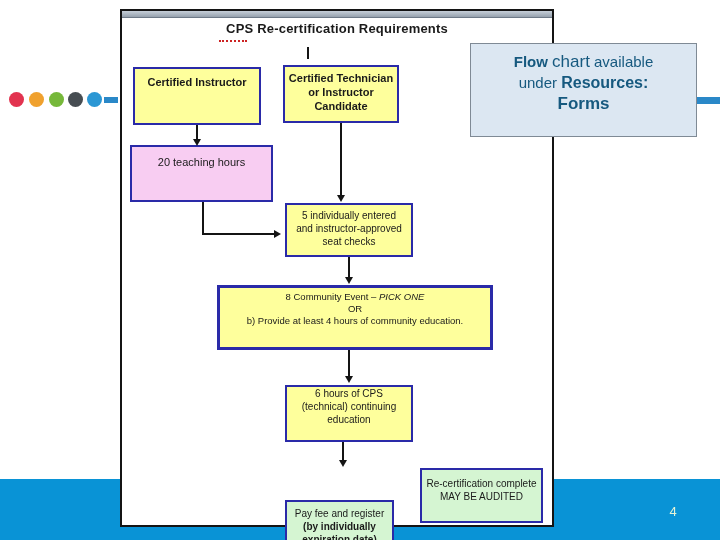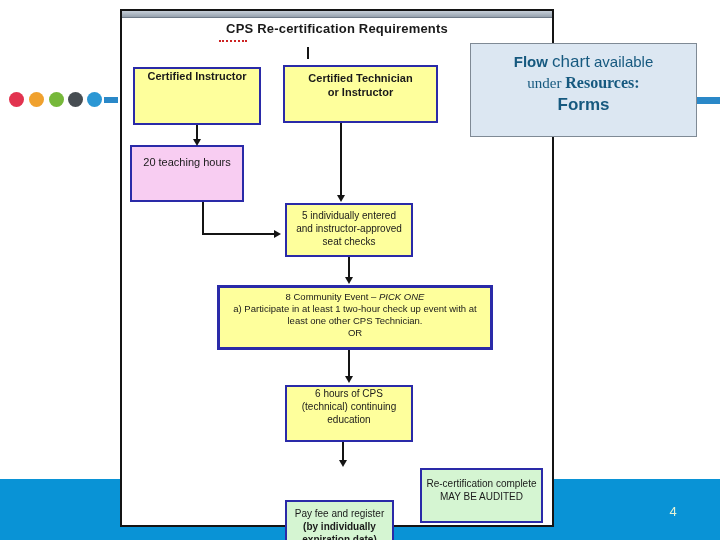--- a/index.html
+++ b/index.html
@@ -42,28 +42,28 @@
   }
   .squiggle{
     position:absolute;left:97px;top:26px;width:28px;height:3px;
     border-bottom:2px dotted #cc2222;
   }
   .title-tick{position:absolute;left:185px;top:36px;width:2px;height:12px;background:#141414;}
   
   .node{
     position:absolute;box-sizing:border-box;text-align:center;
     display:flex;flex-direction:column;justify-content:flex-start;
-    border:2px solid #2a2aa8;font-size:11px;line-height:14px;padding-top:0;
+    border:2px solid #2a2aa8;font-size:11px;line-height:14px;padding-top:6px;
   }
   .yellow{background:#feff9c;}
   .pink{background:#f8cdf2;}
   .green{background:#d5f5d2;}
   .n-instructor{left:11px;top:56px;width:128px;height:58px;font-weight:bold;}
-  .n-technician{left:161px;top:54px;width:155px;height:58px;font-weight:bold;padding-top:4px;}
-  .n-teaching{left:8px;top:134px;width:114px;height:57px;padding-top:8px;}
+  .n-technician{left:161px;top:54px;width:116px;height:58px;font-weight:bold;padding-top:4px;}
+  .n-teaching{left:8px;top:134px;width:143px;height:57px;padding-top:8px;}
   .n-seatchecks{left:163px;top:192px;width:128px;height:54px;font-size:10px;line-height:13px;padding:4px 6px 8px 6px;}
   .n-community{left:95px;top:274px;width:276px;height:65px;border-width:3px;font-size:9.5px;line-height:12px;padding:3px 6px 0 6px;}
   .n-ce{left:163px;top:374px;width:128px;height:57px;font-size:10px;line-height:13px;padding:0 8px 0 8px;}
   .n-payfee{left:163px;top:457px;width:109px;height:56px;font-size:10px;line-height:13px;padding:5px 4px 0 4px;margin-top:32px;}
   .n-recert{left:298px;top:457px;width:123px;height:55px;font-size:10px;line-height:13px;padding:7px 4px 0 4px;}
   .blk{display:block;}
   .b{font-weight:bold;}
   .i{font-style:italic;}
   
   .vline{position:absolute;width:2px;background:#141414;}
@@ -81,21 +81,21 @@
   
   .callout{
     position:absolute;left:470px;top:43px;width:227px;height:94px;z-index:4;
     background:#dce7f2;border:1px solid #7f8a95;box-sizing:border-box;
     text-align:center;color:#16597f;padding-top:7px;
     font-family:"Liberation Sans",sans-serif;
   }
   .callout .l1{font-size:15px;line-height:21px;font-weight:600;}
   .callout .l1 .chart-word{font-size:17px;font-weight:400;}
   .callout .l1 .rest{font-weight:400;}
-  .callout .l2{font-size:15px;line-height:21px;font-family:Liberation Serif, serif;}
+  .callout .l2{font-size:15px;line-height:21px;}
   .callout .l2 .b2{font-size:16px;font-weight:bold;}
   .callout .l3{font-size:17px;line-height:21px;font-weight:bold;}
 </style>
 </head>
 <body>
 
 <div class="bottom-bar"></div>
 <div class="page-number">4</div>
 
 <div class="dot dot1"></div>
@@ -112,34 +112,35 @@
   <div class="squiggle"></div>
   <div class="title-tick"></div>
 
   <div class="node yellow n-instructor">
     <span>Certified Instructor</span>
   </div>
 
   <div class="node yellow n-technician">
     <span class="blk">Certified Technician</span>
     <span class="blk">or Instructor</span>
+    <span class="blk">Candidate</span>
   </div>
 
   <div class="node pink n-teaching">
     <span>20 teaching hours</span>
   </div>
 
   <div class="node yellow n-seatchecks">
     <span>5 individually entered and instructor-approved seat checks</span>
   </div>
 
   <div class="node yellow n-community">
     <span class="blk"><span>8 Community Event – </span><span class="i">PICK ONE</span></span>
-    <span class="blk">a) Participate in at least 1 two-hour check up event with at least one other CPS Technician.</span>
     <span class="blk">OR</span>
+    <span class="blk">b) Provide at least 4 hours of community education.</span>
   </div>
 
   <div class="node yellow n-ce">
     <span>6 hours of CPS (technical) continuing education</span>
   </div>
 
   <div class="node green n-payfee">
     <span class="blk">Pay fee and register</span>
     <span class="blk b">(by individually expiration date)</span>
   </div>

